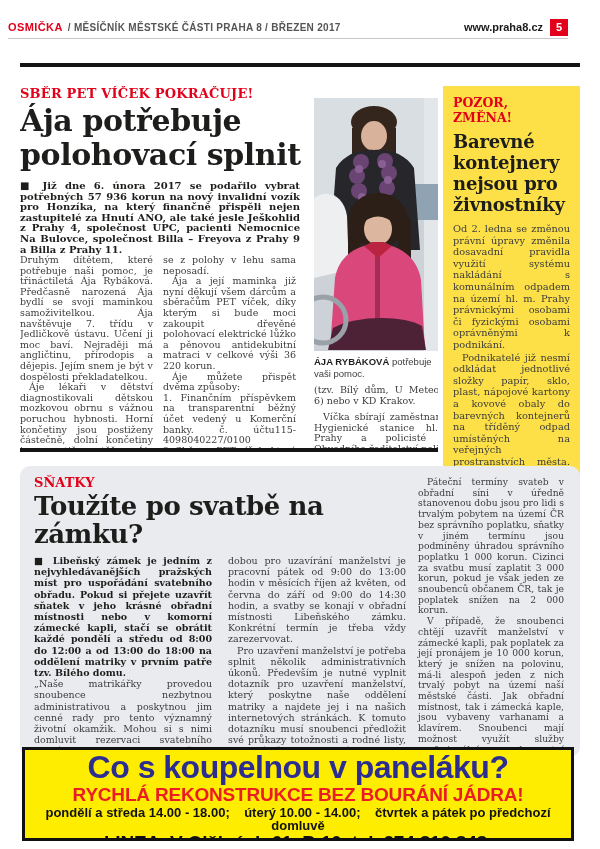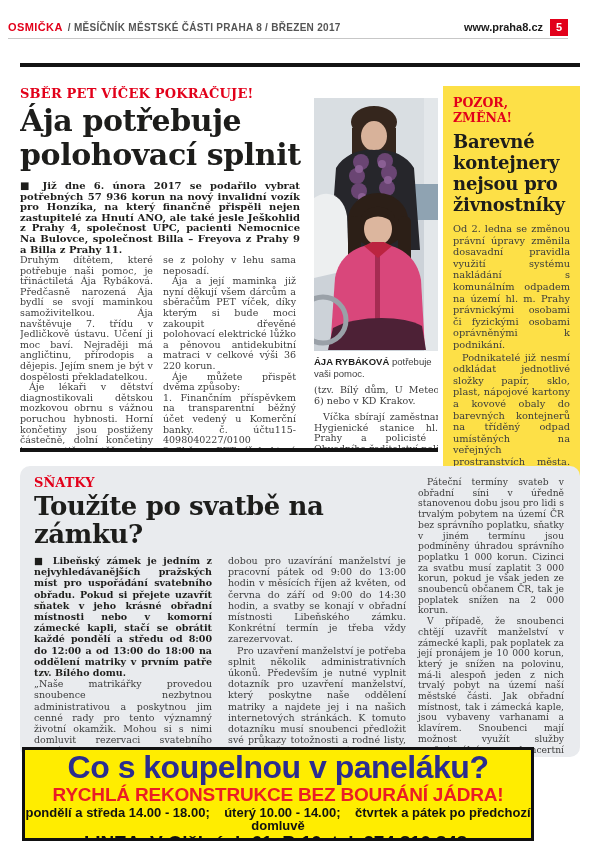--- a/index.html
+++ b/index.html
@@ -60,21 +60,21 @@
   .sncols{display:flex;gap:16px;}
   .sncol{width:181px;}
   .sn-p{margin:0;font-size:9.5px;line-height:11.2px;text-align:justify;color:#3c3c3c;}
   .sn-p.boldlead{font-weight:bold;color:#1d1d1b;}
   .sn-p.indent{text-indent:9px;}
   .sn-right{width:148px;padding-top:2px;}
   .sn-right .sn-p{font-size:9.2px;line-height:10.7px;}
   .sn-right .sn-p.first{text-indent:9px;}
 
   
-  .ad{position:absolute;left:22px;top:747px;width:512px;height:94px;
+  .ad{position:absolute;left:22px;top:747px;width:552px;height:94px;
     background:#ffed00;border:3px solid #111;box-sizing:border-box;
     text-align:center;font-family:"Liberation Sans","DejaVu Sans",sans-serif;
     overflow:hidden;}
   .ad-headline{margin-top:1px;font-size:32px;line-height:33px;font-weight:bold;
     color:#2b2d90;letter-spacing:-.5px;}
   .ad-subhead{font-size:19px;line-height:21px;font-weight:bold;color:#ea1d25;letter-spacing:-.2px;}
   .ad-schedule{font-size:13px;line-height:13px;font-weight:bold;color:#111;margin-top:1px;}
   .ad-contact{font-size:19px;line-height:21px;font-weight:600;color:#111;letter-spacing:-.2px;}
 </style>
 </head>

